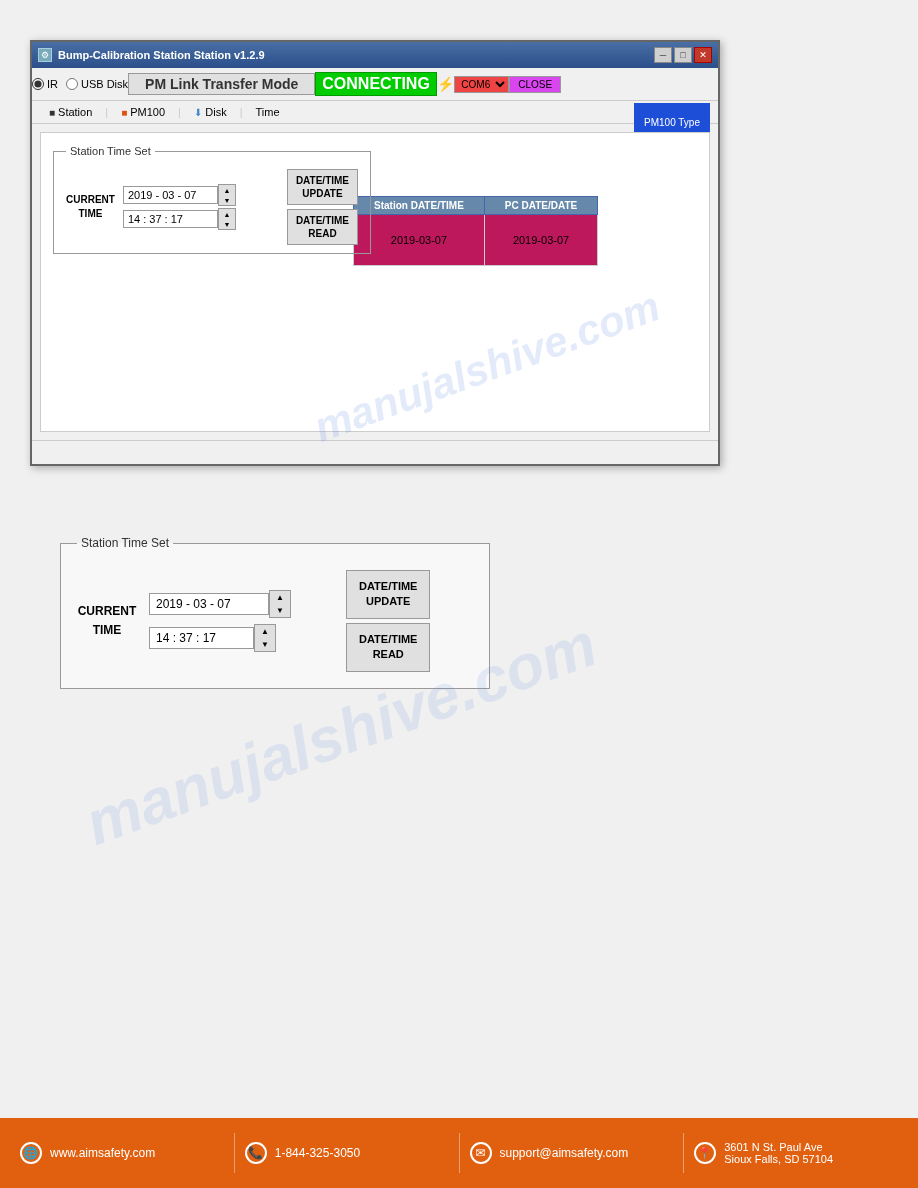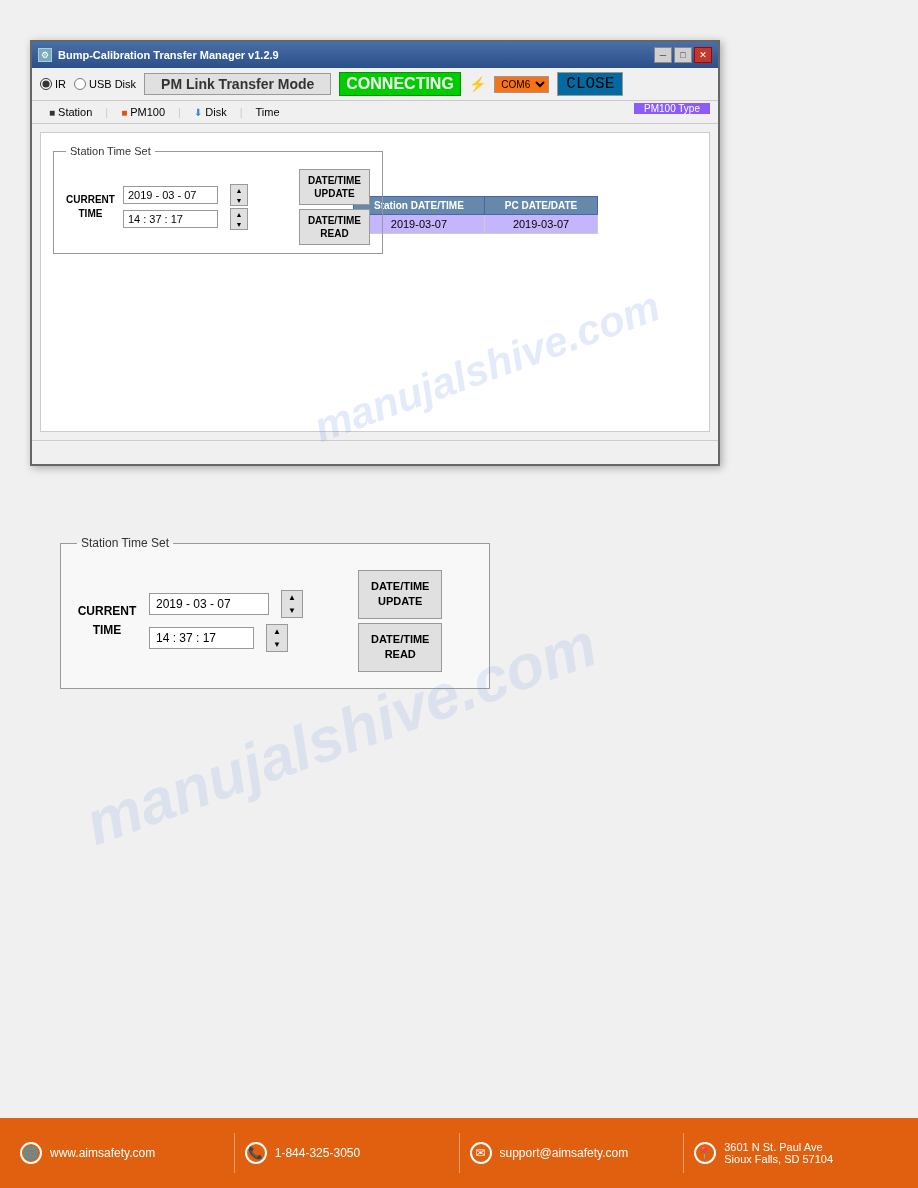--- a/index.html
+++ b/index.html
@@ -83,24 +83,24 @@
 
     .title-btn.close-btn {
       background: #c0392b;
       color: white;
       border-color: #a00;
     }
 
     
     .toolbar-row {
       background: #f0f0f0;
-      padding: 4px 8px;
-      display: flex;
-      align-items: center;
-      gap: 8px;
+      padding: 4px 0;
+      display: flex;
+      align-items: center;
+      gap: 0;
       border-bottom: 1px solid #ccc;
     }
 
     .radio-group {
       display: flex;
       gap: 8px;
       align-items: center;
     }
 
     .radio-item {
@@ -131,30 +131,29 @@
       font-size: 16px;
       font-weight: bold;
       padding: 2px 6px;
       border: 1px solid #009900;
     }
 
     .com-select {
       font-size: 10px;
       padding: 1px 2px;
       border: 1px solid #999;
-      background: #f97316;
+      background: #ef4444;
     }
 
     .close-button {
-      background: #0369a1;
+      background: #d946ef;
       border: 1px solid #999;
       padding: 2px 8px;
-      font-size: 16px;
-      cursor: pointer;
-      font-family: Liberation Mono, monospace;
+      font-size: 10px;
+      cursor: pointer;
     }
 
     
     .nav-tabs {
       background: #f0f0f0;
       padding: 2px 8px;
       display: flex;
       align-items: center;
       gap: 4px;
       border-bottom: 1px solid #ccc;
@@ -168,24 +167,24 @@
       padding: 2px 8px;
       font-size: 11px;
       cursor: pointer;
       border: 1px solid transparent;
     }
 
     .pm100-type-badge {
       position: absolute;
       right: 8px;
       top: 2px;
-      background: #8b5cf6;
+      background: #1d4ed8;
       color: white;
       font-size: 10px;
-      padding: 0 10px;
+      padding: 14px 10px;
     }
 
     
     .main-panel {
       background: white;
       margin: 8px;
       padding: 12px;
       border: 1px solid #ccc;
       min-height: 300px;
       position: relative;
@@ -223,21 +222,21 @@
 
     .date-time-inputs {
       display: flex;
       flex-direction: column;
       gap: 2px;
     }
 
     .date-input-row {
       display: flex;
       align-items: center;
-      gap: 12px;
+      gap: 0;
     }
 
     .date-field {
       border: 1px solid #999;
       padding: 2px 4px;
       font-size: 11px;
       width: 95px;
       background: white;
     }
 
@@ -291,23 +290,23 @@
       background: #6688aa;
       color: white;
       padding: 3px 20px;
       text-align: center;
       border: 1px solid #4466aa;
       font-size: 10px;
     }
 
     .datetime-table td {
       border: 1px solid #ccc;
-      padding: 3px 20px;
+      padding: 19px 20px;
       text-align: center;
-      background: #c4b5fd;
+      background: #be185d;
     }
 
     
     .watermark {
       position: absolute;
       bottom: 40px;
       right: 40px;
       font-size: 42px;
       color: rgba(100, 140, 220, 0.18);
       font-style: italic;
@@ -461,21 +460,21 @@
 <body>
 
 <div class="page-content">
   <div class="app-window">
 
     <div class="title-bar">
       <div class="title-bar-left">
         <div class="title-bar-icon">
           <span>⚙</span>
         </div>
-        <span class="title-bar-title">Bump-Calibration Transfer Manager v1.2.9</span>
+        <span class="title-bar-title">Bump-Calibration Station Station v1.2.9</span>
       </div>
       <div class="title-bar-controls">
         <div class="title-btn">─</div>
         <div class="title-btn">□</div>
         <div class="title-btn close-btn">✕</div>
       </div>
     </div>
 
     <div class="toolbar-row">
       <div class="radio-group">

